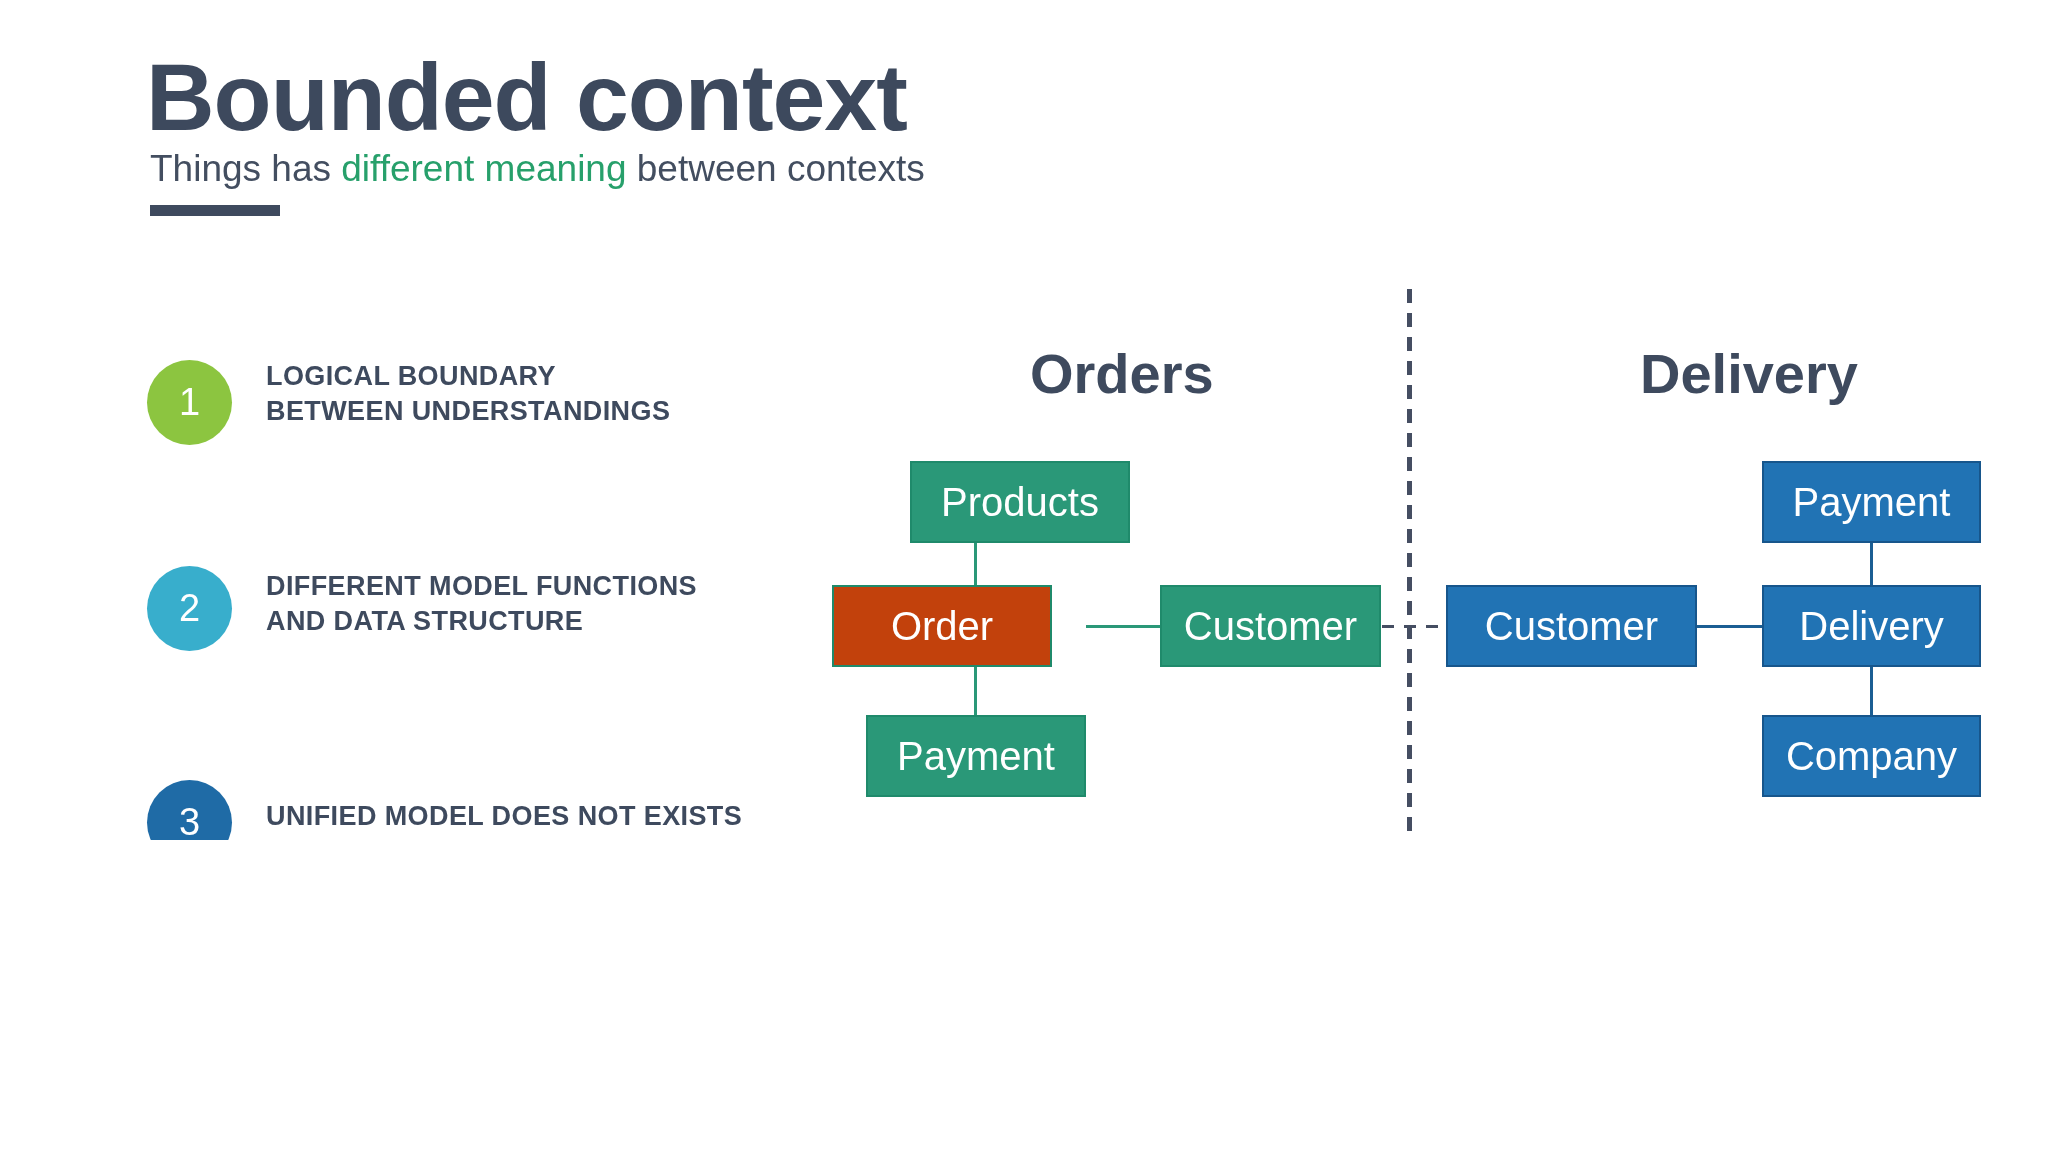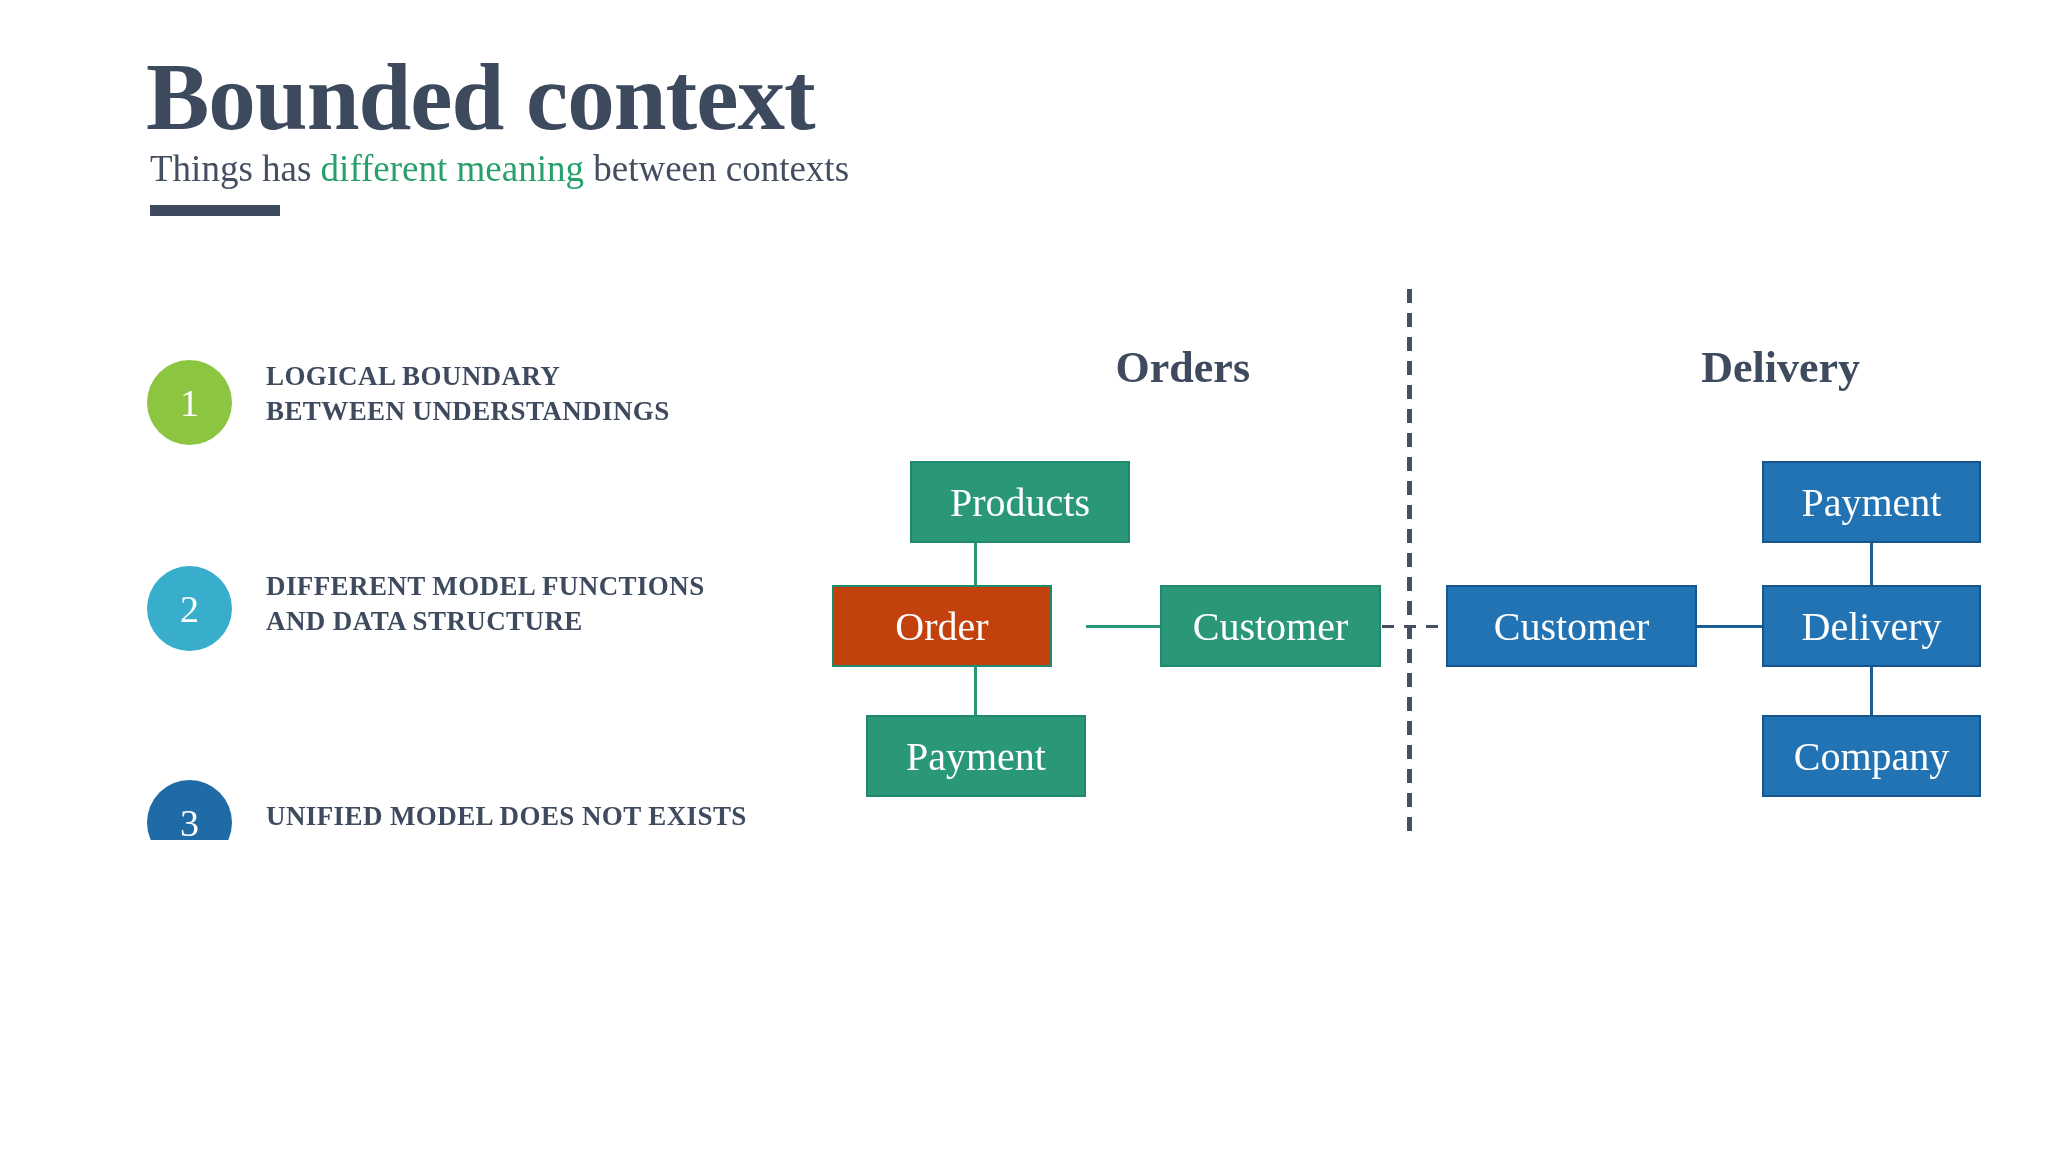--- a/index.html
+++ b/index.html
@@ -1,30 +1,30 @@
 <!DOCTYPE html>
 <html><head>
 <meta charset="utf-8">
 <style>
   html,body{margin:0;padding:0;background:#fff;}
   .slide{position:relative;width:2048px;height:840px;background:#ffffff;overflow:hidden;
-         font-family:Liberation Serif, serif;}
+         font-family:Liberation Sans, sans-serif;}
   .abs{position:absolute;}
 
   .title{left:146px;top:50px;font-size:95px;font-weight:bold;color:#3D495D;line-height:1;letter-spacing:-1px;}
   .subtitle{left:150px;top:150px;font-size:37px;color:#46506200;line-height:1;white-space:nowrap;}
   .subtitle .dark{color:#46506E;color:#434E60;}
   .subtitle .green{color:#27A06B;margin-top:42px;}
   .underline{left:150px;top:205px;width:130px;height:11px;background:#3E4A5E;}
 
   .item-circle{width:85px;height:85px;border-radius:50%;display:flex;align-items:center;justify-content:center;
                color:#ffffff;font-size:38px;left:147px;}
   .item-text{left:266px;font-size:27px;font-weight:bold;color:#3E4A5E;line-height:35px;letter-spacing:0.4px;white-space:nowrap;}
 
-  .ctx-title{top:346px;width:220px;text-align:right;font-size:44px;font-weight:bold;color:#3E4A5E;line-height:1;}
+  .ctx-title{top:346px;width:220px;text-align:left;font-size:56px;font-weight:bold;color:#3E4A5E;line-height:1;}
 
   .box{display:flex;align-items:center;justify-content:center;color:#ffffff;font-size:40px;
        box-sizing:border-box;height:82px;}
   .box.green{border:2px solid #1F8A6B;}
   .box.blue{border:2px solid #17568C;}
 
   .conn{position:absolute;}
   .conn.green{background:#2A9878;}
   .conn.blue{background:#1B5E93;}
   .vline{width:3px;}

